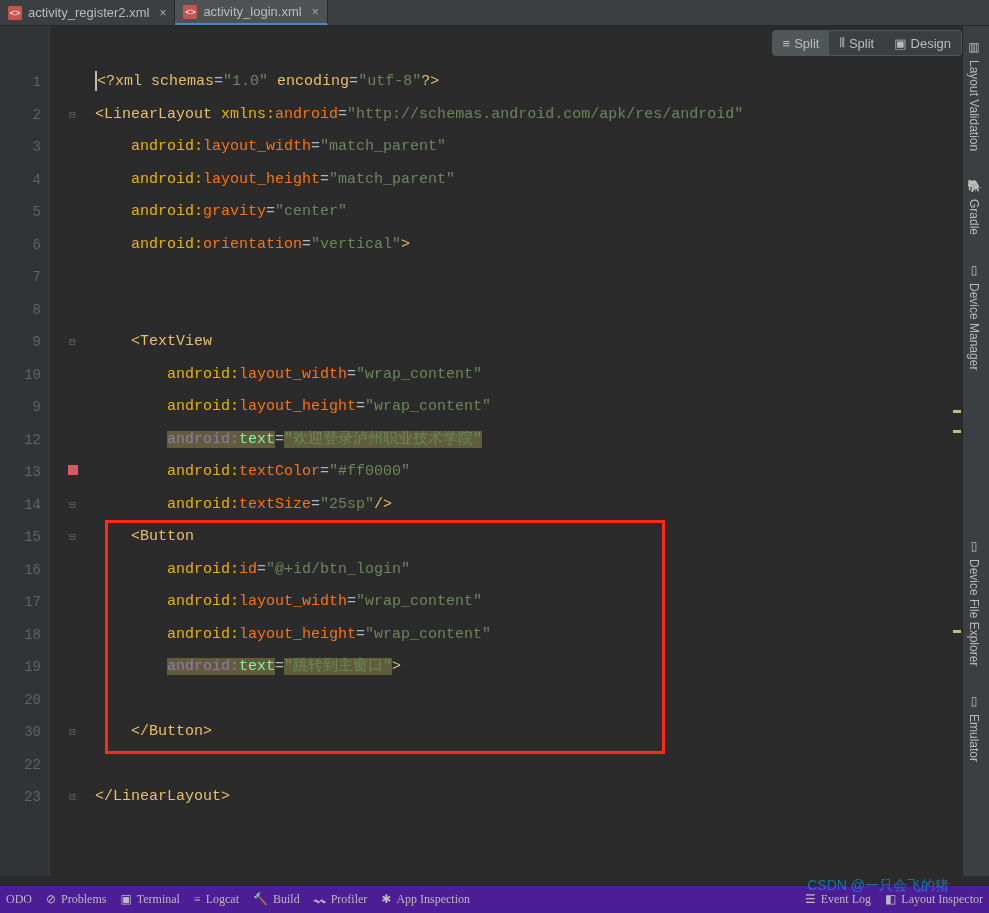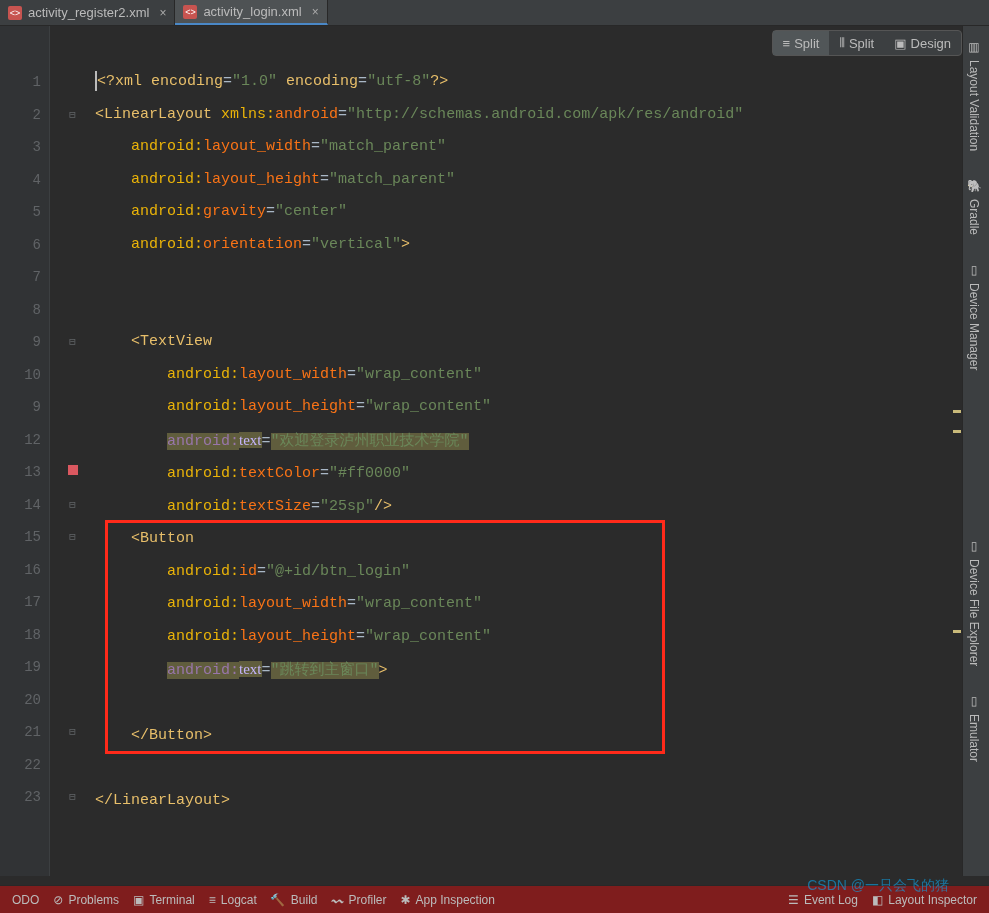--- a/index.html
+++ b/index.html
@@ -108,21 +108,21 @@
   white-space: pre;
   font-size: 15px;
   line-height: 32.5px;
 }
 .tag { color: #e8bf6a; }
 .attr-ns { color: #eab308; }
 .attr { color: #f97316; }
 .eq { color: #a9b7c6; }
 .str { color: #6a8759; }
 .str-hl { color: #6a8759; background: #605d3d; }
-.attr-hl { color: #c4b5fd; background: #605d3d; font-family: Liberation Serif, serif; }
+.attr-hl { color: #86efac; background: #605d3d; }
 .attrns-hl { color: #9876aa; background: #605d3d; }
 .pi { color: #e8bf6a; }
 .cursor {
   display:inline-block; width: 2px; height: 20px;
   background: #bbb; vertical-align: middle;
 }
 .red-box {
   position: absolute;
   left: 105px;
   top: 520px;
@@ -146,28 +146,28 @@
   padding: 14px 4px;
   display: flex;
   align-items: center;
   gap: 6px;
 }
 .ritem .ri-icon { writing-mode: horizontal-tb; font-size: 12px; }
 .statusbar {
   position: absolute;
   bottom: 0; left: 0; right: 0;
   height: 28px;
-  background: #7f1d1d;
+  background: #4c1d95;
   border-top: 1px solid #282828;
   display: flex;
   align-items: center;
-  font-family: Liberation Sans, sans-serif;
+  font-family: Liberation Serif, serif;
   font-size: 12px;
   color: #bbb;
-  padding: 0 12px;
+  padding: 0 6px;
   gap: 14px;
 }
 .statusbar .spacer { flex: 1; }
 .statusbar .sitem { display: flex; align-items: center; gap: 5px; }
 .mm-marks {
   position: absolute;
   right: 28px; top: 70px;
   width: 10px; height: 760px;
 }
 .mm-marks div {
@@ -238,21 +238,21 @@
     <div>9</div>
       <div>12</div>
     <div>13</div>
       <div>14</div>
     <div>15</div>
       <div>16</div>
     <div>17</div>
       <div>18</div>
     <div>19</div>
       <div>20</div>
-    <div>21</div>
+    <div>30</div>
       <div>22</div>
     <div>23</div>
   </div>
   <div class="gutter2">
     <div>&nbsp;</div>
     <div><span class="fold">⊟</span></div>
     <div>&nbsp;</div>
       <div>&nbsp;</div>
       <div>&nbsp;</div>
       <div>&nbsp;</div>
@@ -267,21 +267,21 @@
     <div><span class="fold">⊟</span></div>
     <div>&nbsp;</div>
       <div>&nbsp;</div>
       <div>&nbsp;</div>
       <div>&nbsp;</div>
       <div>&nbsp;</div>
     <div><span class="fold">⊟</span></div>
     <div>&nbsp;</div>
     <div><span class="fold">⊟</span></div>
   </div>
-  <div class="code"><span class="cursor"></span><span class="pi">&lt;?</span><span class="pi">xml encoding</span><span class="eq">=</span><span class="str">"1.0"</span><span> </span><span class="pi">encoding</span><span class="eq">=</span><span class="str">"utf-8"</span><span class="pi">?&gt;</span>
+  <div class="code"><span class="cursor"></span><span class="pi">&lt;?</span><span class="pi">xml schemas</span><span class="eq">=</span><span class="str">"1.0"</span><span> </span><span class="pi">encoding</span><span class="eq">=</span><span class="str">"utf-8"</span><span class="pi">?&gt;</span>
 <span class="tag">&lt;</span><span class="tag">LinearLayout</span><span> </span><span class="attr-ns">xmlns:</span><span class="attr">android</span><span class="eq">=</span><span class="str">"http://schemas.android.com/apk/res/android"</span>
     <span class="attr-ns">android:</span><span class="attr">layout_width</span><span class="eq">=</span><span class="str">"match_parent"</span>
     <span class="attr-ns">android:</span><span class="attr">layout_height</span><span class="eq">=</span><span class="str">"match_parent"</span>
     <span class="attr-ns">android:</span><span class="attr">gravity</span><span class="eq">=</span><span class="str">"center"</span>
     <span class="attr-ns">android:</span><span class="attr">orientation</span><span class="eq">=</span><span class="str">"vertical"</span><span class="tag">&gt;</span>
 
 
     <span class="tag">&lt;</span><span class="tag">TextView</span>
         <span class="attr-ns">android:</span><span class="attr">layout_width</span><span class="eq">=</span><span class="str">"wrap_content"</span>
         <span class="attr-ns">android:</span><span class="attr">layout_height</span><span class="eq">=</span><span class="str">"wrap_content"</span>

